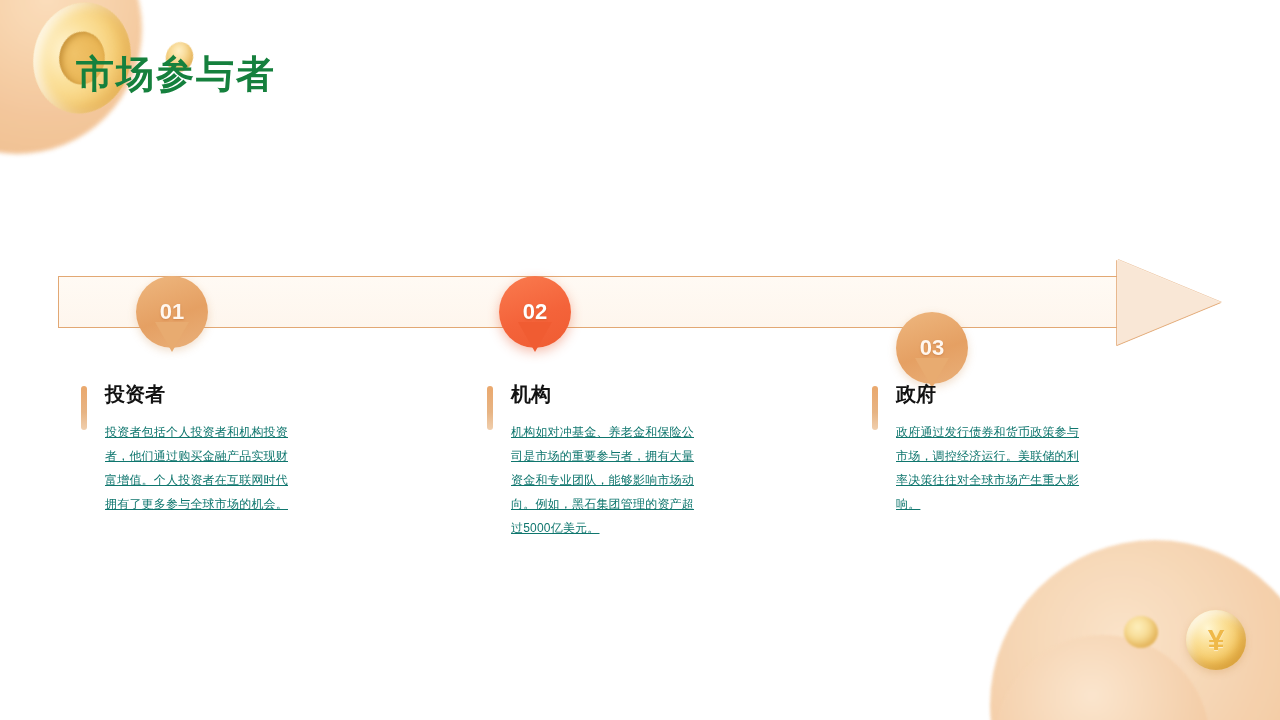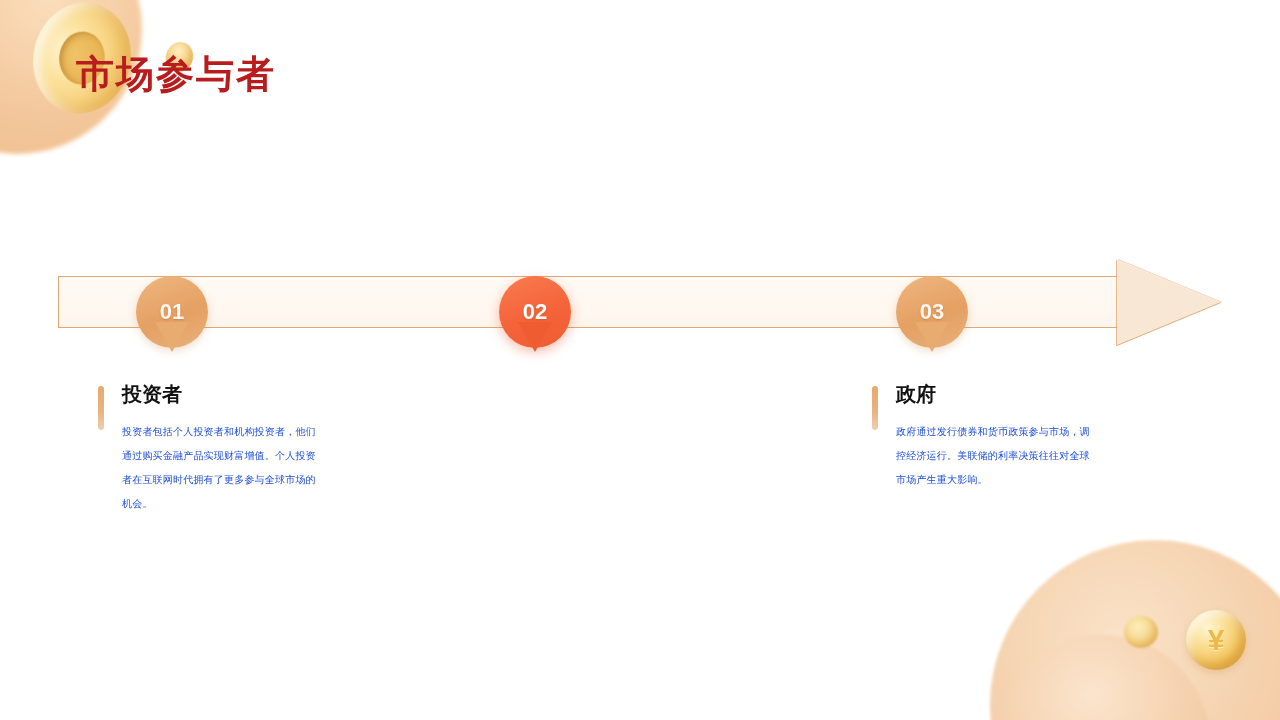--- a/index.html
+++ b/index.html
@@ -115,21 +115,21 @@
   }
 
   
   .slide-title {
     position: absolute;
     left: 76px;
     top: 54px;
     font-size: 38px;
     font-weight: 700;
     letter-spacing: 2px;
-    color: #b91c1c;
+    color: #15803d;
     line-height: 1.1;
   }
 
   .headline {
     position: absolute;
     top: 162px;
     left: 0;
     width: 100%;
     text-align: center;
     font-size: 33px;
@@ -229,24 +229,25 @@
   .col-title {
     margin-left: 24px;
     font-size: 20px;
     font-weight: 700;
     color: #121212;
     line-height: 1.2;
   }
   .col-body {
     margin-left: 24px;
     margin-top: 14px;
-    font-size: 10px;
+    font-size: 12px;
     line-height: 24px;
-    color: #1d4ed8;
+    color: #0f766e;
     letter-spacing: .2px;
+    text-decoration: underline;
   }
 </style>
 </head>
 <body>
 
 <div class="slide">
 
   <div class="blob blob-tl"></div>
   <div class="blob blob-br"></div>
   <div class="blob blob-br2"></div>
@@ -261,31 +262,36 @@
   <div class="timeline">
     <div class="tl-bar"></div>
     <div class="tl-head"></div>
 
     <div class="pin pin-inactive" style="left:78px;">
       <span class="pin-num">01</span>
     </div>
     <div class="pin pin-active" style="left:441px;">
       <span class="pin-num">02</span>
     </div>
-    <div class="pin pin-inactive" style="left:838px;">
+    <div class="pin pin-inactive" style="left:838px;margin-top:36px;">
       <span class="pin-num">03</span>
     </div>
   </div>
 
-  <div class="col" style="left:98px;">
+  <div class="col" style="left:81px;">
     <div class="col-accent"></div>
     <div class="col-title">投资者</div>
     <div class="col-body">投资者包括个人投资者和机构投资者，他们通过购买金融产品实现财富增值。个人投资者在互联网时代拥有了更多参与全球市场的机会。</div>
   </div>
 
+  <div class="col" style="left:487px;">
+    <div class="col-accent"></div>
+    <div class="col-title">机构</div>
+    <div class="col-body">机构如对冲基金、养老金和保险公司是市场的重要参与者，拥有大量资金和专业团队，能够影响市场动向。例如，黑石集团管理的资产超过5000亿美元。</div>
+  </div>
 
   <div class="col" style="left:872px;">
     <div class="col-accent"></div>
     <div class="col-title">政府</div>
     <div class="col-body">政府通过发行债券和货币政策参与市场，调控经济运行。美联储的利率决策往往对全球市场产生重大影响。</div>
   </div>
 
 </div>
 
 </body></html>

